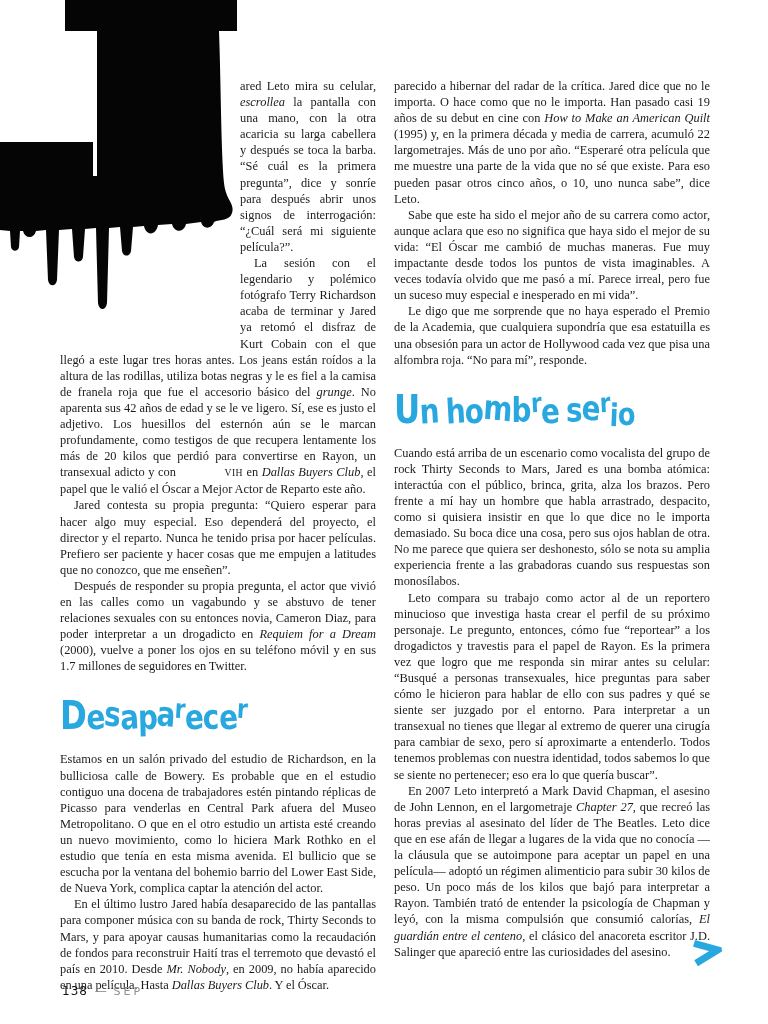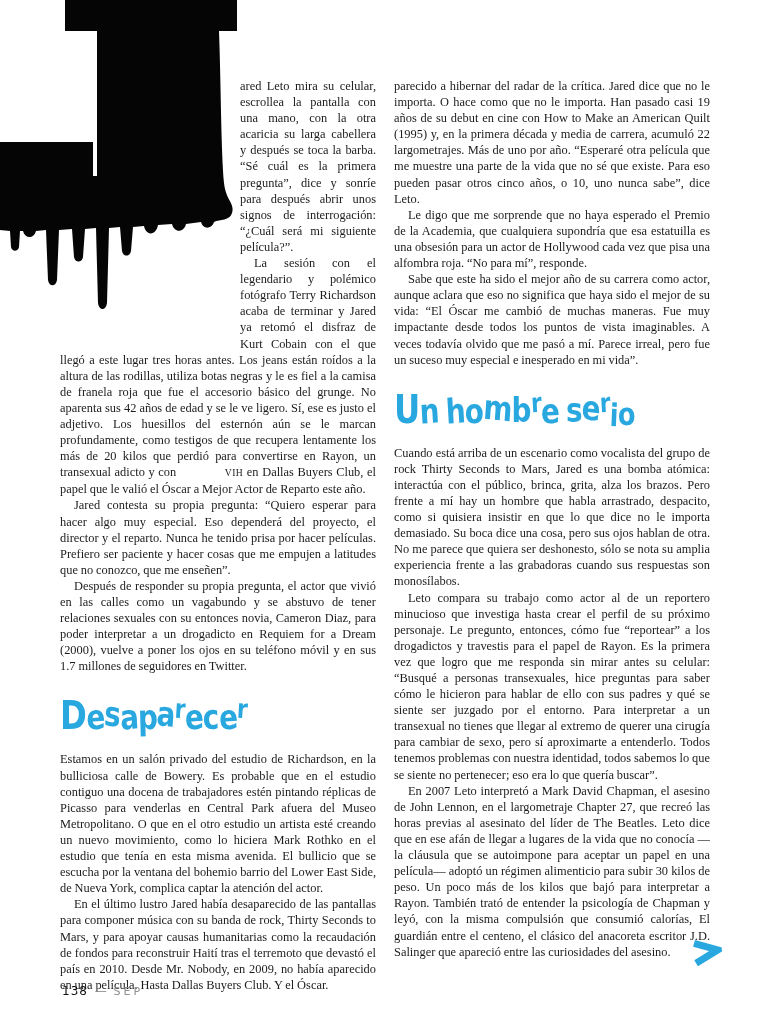--- a/index.html
+++ b/index.html
@@ -13,21 +13,21 @@
   
   .content{position:absolute;left:60px;top:78px;width:650px;display:flex;gap:18px;}
   .col{width:316px;flex:none;}
   .j-spacer{float:left;width:180px;height:258px;}
   p.body-p{
     margin:0;font-size:12.4px;line-height:16.1px;text-align:justify;
     hyphens:auto;-webkit-hyphens:auto;word-spacing:-0.2px;
   }
   p.body-p.indent{text-indent:14px;}
   p.body-p.cont{text-align-last:justify;}
-  .it{margin-top:9px;}
+  .it{font-style:italic;margin-top:9px;}
   .sc{font-size:0.78em;letter-spacing:0.4px;margin-left:45px;}
   
   .section-heading{
     font-family:"DejaVu Sans", sans-serif;font-weight:bold;color:#29a8e0;
     font-size:34px;line-height:40px;margin:20px 0 12px 0;
     transform:scaleX(0.82);transform-origin:left center;
     letter-spacing:-1px;white-space:nowrap;
   }
   .section-heading .hl{display:inline-block;}
   .section-heading .hl.sp{width:9px;}
@@ -81,22 +81,22 @@
     <p class="body-p"><span>ared Leto mira su celular, </span><span class="it">escrollea</span><span> la pantalla con una mano, con la otra acaricia su larga cabellera y después se toca la barba. “Sé cuál es la primera pregunta”, dice y sonríe para después abrir unos signos de interrogación: “¿Cuál será mi siguiente película?”.</span></p>
         <p class="body-p indent"><span>La sesión con el legendario y polémico fotógrafo Terry Richardson acaba de terminar y Jared ya retomó el disfraz de Kurt Cobain con el que llegó a este lugar tres horas antes. Los jeans están roídos a la altura de las rodillas, utiliza botas negras y le es fiel a la camisa de franela roja que fue el accesorio básico del </span><span class="it">grunge</span><span>. No aparenta sus 42 años de edad y se le ve ligero. Sí, ese es justo el adjetivo. Los huesillos del esternón aún se le marcan profundamente, como testigos de que recupera lentamente los más de 20 kilos que perdió para convertirse en Rayon, un transexual adicto y con </span><span class="sc">VIH</span><span> en </span><span class="it">Dallas Buyers Club</span><span>, el papel que le valió el Óscar a Mejor Actor de Reparto este año.</span></p>
         <p class="body-p indent"><span>Jared contesta su propia pregunta: “Quiero esperar para hacer algo muy especial. Eso dependerá del proyecto, el director y el reparto. Nunca he tenido prisa por hacer películas. Prefiero ser paciente y hacer cosas que me empujen a latitudes que no conozco, que me enseñen”.</span></p>
         <p class="body-p indent"><span>Después de responder su propia pregunta, el actor que vivió en las calles como un vagabundo y se abstuvo de tener relaciones sexuales con su entonces novia, Cameron Diaz, para poder interpretar a un drogadicto en </span><span class="it">Requiem for a Dream</span><span> (2000), vuelve a poner los ojos en su teléfono móvil y en sus 1.7 millones de seguidores en Twitter.</span></p>
         <div class="section-heading" id="h-desaparecer"><span class="hl">D</span><span class="hl">e</span><span class="hl">s</span><span class="hl">a</span><span class="hl">p</span><span class="hl">a</span><span class="hl">r</span><span class="hl">e</span><span class="hl">c</span><span class="hl">e</span><span class="hl">r</span></div>
         <p class="body-p"><span>Estamos en un salón privado del estudio de Richardson, en la bulliciosa calle de Bowery. Es probable que en el estudio contiguo una docena de trabajadores estén pintando réplicas de Picasso para venderlas en Central Park afuera del Museo Metropolitano. O que en el otro estudio un artista esté creando un nuevo movimiento, como lo hiciera Mark Rothko en el estudio que tenía en esta misma avenida. El bullicio que se escucha por la ventana del bohemio barrio del Lower East Side, de Nueva York, complica captar la atención del actor.</span></p>
         <p class="body-p indent"><span>En el último lustro Jared había desaparecido de las pantallas para componer música con su banda de rock, Thirty Seconds to Mars, y para apoyar causas humanitarias como la recaudación de fondos para reconstruir Haití tras el terremoto que devastó el país en 2010. Desde </span><span class="it">Mr. Nobody</span><span>, en 2009, no había aparecido en una película. Hasta </span><span class="it">Dallas Buyers Club</span><span>. Y el Óscar.</span></p>
       </div>
     <div class="col">
         <p class="body-p"><span>parecido a hibernar del radar de la crítica. Jared dice que no le importa. O hace como que no le importa. Han pasado casi 19 años de su debut en cine con </span><span class="it">How to Make an American Quilt</span><span> (1995) y, en la primera década y media de carrera, acumuló 22 largometrajes. Más de uno por año. “Esperaré otra película que me muestre una parte de la vida que no sé que existe. Para eso pueden pasar otros cinco años, o 10, uno nunca sabe”, dice Leto.</span></p>
+        <p class="body-p indent"><span>Sabe que este ha sido el mejor año de su carrera como actor, aunque aclara que eso no significa que haya sido el mejor de su vida: “El Óscar me cambió de muchas maneras. Fue muy impactante desde todos los puntos de vista imaginables. A veces todavía olvido que me pasó a mí. Parece irreal, pero fue un suceso muy especial e inesperado en mi vida”.</span></p>
         <p class="body-p indent"><span>Le digo que me sorprende que no haya esperado el Premio de la Academia, que cualquiera supondría que esa estatuilla es una obsesión para un actor de Hollywood cada vez que pisa una alfombra roja. “No para mí”, responde.</span></p>
-        <p class="body-p indent"><span>Sabe que este ha sido el mejor año de su carrera como actor, aunque aclara que eso no significa que haya sido el mejor de su vida: “El Óscar me cambió de muchas maneras. Fue muy impactante desde todos los puntos de vista imaginables. A veces todavía olvido que me pasó a mí. Parece irreal, pero fue un suceso muy especial e inesperado en mi vida”.</span></p>
         <div class="section-heading" id="h-un-hombre-serio"><span class="hl">U</span><span class="hl">n</span><span class="hl sp">&nbsp;</span><span class="hl">h</span><span class="hl">o</span><span class="hl">m</span><span class="hl">b</span><span class="hl">r</span><span class="hl">e</span><span class="hl sp">&nbsp;</span><span class="hl">s</span><span class="hl">e</span><span class="hl">r</span><span class="hl">i</span><span class="hl">o</span></div>
         <p class="body-p"><span>Cuando está arriba de un escenario como vocalista del grupo de rock Thirty Seconds to Mars, Jared es una bomba atómica: interactúa con el público, brinca, grita, alza los brazos. Pero frente a mí hay un hombre que habla arrastrado, despacito, como si quisiera insistir en que lo que dice no le importa demasiado. Su boca dice una cosa, pero sus ojos hablan de otra. No me parece que quiera ser deshonesto, sólo se nota su amplia experiencia frente a las grabadoras cuando sus respuestas son monosílabos.</span></p>
         <p class="body-p indent"><span>Leto compara su trabajo como actor al de un reportero minucioso que investiga hasta crear el perfil de su próximo personaje. Le pregunto, entonces, cómo fue “reportear” a los drogadictos y travestis para el papel de Rayon. Es la primera vez que logro que me responda sin mirar antes su celular: “Busqué a personas transexuales, hice preguntas para saber cómo le hicieron para hablar de ello con sus padres y qué se siente ser juzgado por el entorno. Para interpretar a un transexual no tienes que llegar al extremo de querer una cirugía para cambiar de sexo, pero sí aproximarte a entenderlo. Todos tenemos problemas con nuestra identidad, todos sabemos lo que se siente no pertenecer; eso era lo que quería buscar”.</span></p>
         <p class="body-p indent"><span>En 2007 Leto interpretó a Mark David Chapman, el asesino de John Lennon, en el largometraje </span><span class="it">Chapter 27</span><span>, que recreó las horas previas al asesinato del líder de The Beatles. Leto dice que en ese afán de llegar a lugares de la vida que no conocía —la cláusula que se autoimpone para aceptar un papel en una película— adoptó un régimen alimenticio para subir 30 kilos de peso. Un poco más de los kilos que bajó para interpretar a Rayon. También trató de entender la psicología de Chapman y leyó, con la misma compulsión que consumió calorías, </span><span class="it">El guardián entre el centeno</span><span>, el clásico del anacoreta escritor J.D. Salinger que apareció entre las curiosidades del asesino.</span></p>
       </div>
   </div>
 
   <svg class="cont-arrow" width="30" height="28" viewBox="0 0 30 28">
     <path d="M3 4 L26 13 L3 24" fill="none" stroke="#29a8e0" stroke-width="7"></path>
   </svg>

